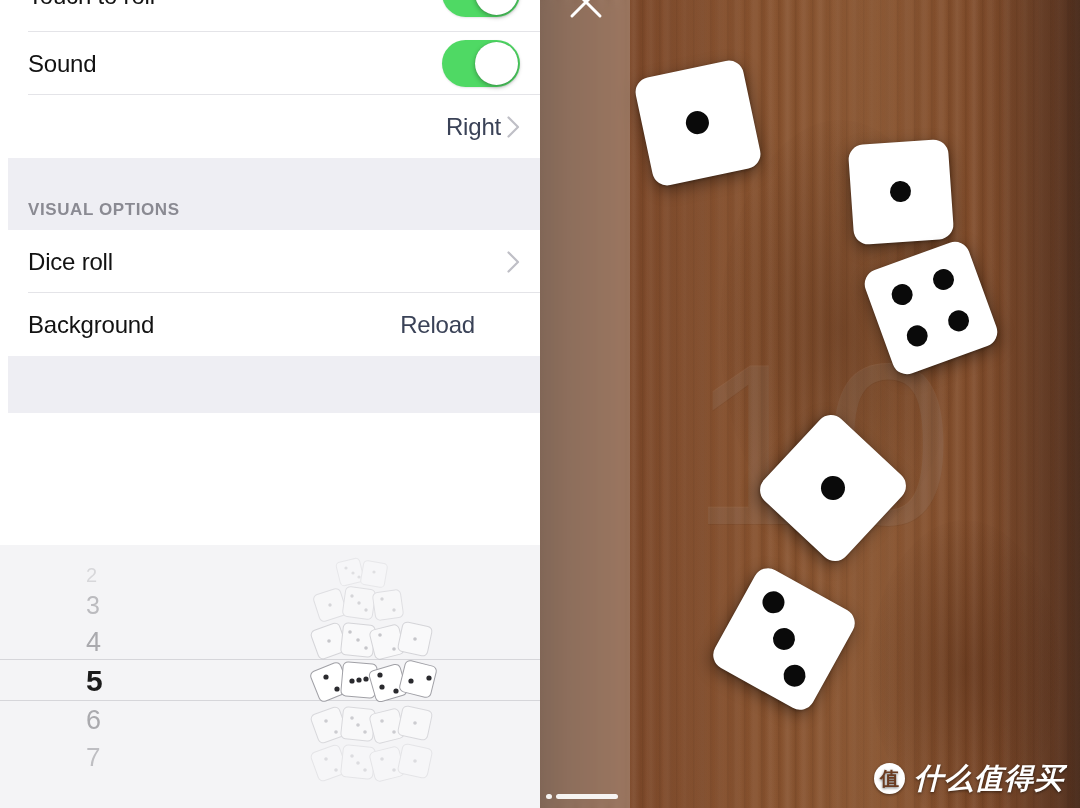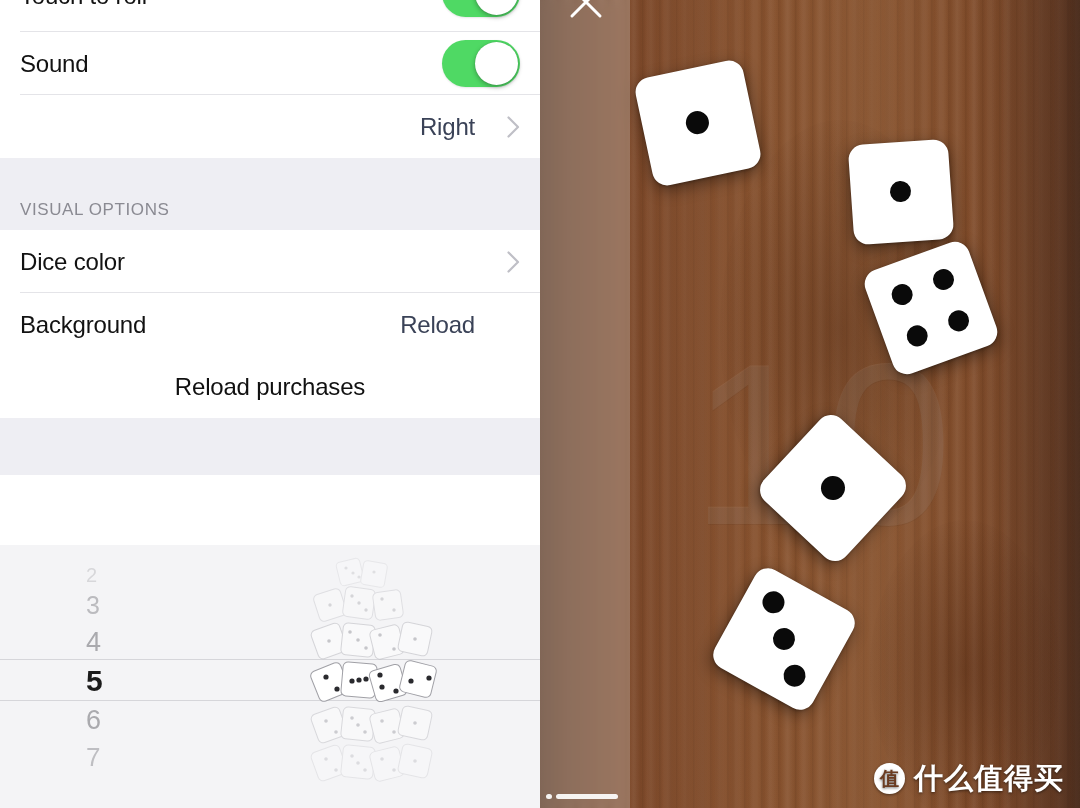--- a/index.html
+++ b/index.html
@@ -8,38 +8,38 @@
   body {
     font-family: "Liberation Sans", sans-serif;
     background:#ffffff;
     -webkit-font-smoothing:antialiased;
   }
   #root { position:relative; width:1080px; height:808px; overflow:hidden; }
 
   
   .settings-pane {
     position:absolute; left:0; top:0; width:540px; height:808px;
-    background:#ffffff; overflow:hidden;
+    background:#ffffff; overflow:hidden;padding-left:8px;
   }
   .table-row {
     position:relative;
     background:#ffffff;
     display:flex; align-items:center;
     padding:0 20px;
     height:63px;
   }
   .row-sep {
     position:absolute; left:20px; right:0; bottom:0; height:1px;
     background:#e4e4e8;
   }
   .row-title {
     font-size:24px; color:#121212; letter-spacing:-0.2px;
     font-weight:400; line-height:1;
   }
-  .row-right { margin-left:auto; display:flex; align-items:center; gap:32px; }
+  .row-right { margin-left:auto; display:flex; align-items:center; gap:6px; }
   .row-value {
     font-size:24px; color:#3a4257; letter-spacing:-0.2px; font-weight:400;
   }
   .chevron {
     width:13px; height:22px; flex:0 0 auto; display:block;
   }
   .chevron svg { display:block; }
 
   
   .toggle {
@@ -55,21 +55,21 @@
   }
 
   
   .section-header {
     background:#eeeef3;
     height:72px;
     display:flex; align-items:flex-end;
     padding:0 20px 10px 20px;
   }
   .section-header .label {
-    font-size:17px; letter-spacing:0.6px; color:#8a8a92; font-weight:400;
+    font-size:17px; letter-spacing:0.6px; color:#8a8a92; font-weight:700;
   }
   .gap-block { background:#eeeef3; }
 
   .center-row { justify-content:center; }
   .center-row .row-title { font-size:24px; color:#101010; }
 
   
   .picker {
     position:absolute; left:0; bottom:0; width:540px; height:263px;
     background:#f4f4f6; overflow:hidden;
@@ -182,21 +182,21 @@
     user-select:none;
   }
   .brand .badge {
     width:31px; height:31px; border-radius:50%;
     background:#ffffff; color:#6b3c22;
     display:flex; align-items:center; justify-content:center;
     font-size:19px; font-weight:700; line-height:1;
     box-shadow:0 1px 3px rgba(0,0,0,0.45);
   }
   .brand .brand-text {
-    font-size:29px; font-weight:700; letter-spacing:1px; line-height:1;
+    font-size:29px; font-weight:700; letter-spacing:1px; line-height:1;font-style:italic;
   }
 </style>
 </head>
 <body>
 
 <div id="root">
 
   <div class="settings-pane">
 
     <div class="table-row" style="height:32px; padding-top:0; align-items:flex-start;">
@@ -228,42 +228,39 @@
           </svg>
         </span>
       </div>
     </div>
 
     <div class="section-header">
       <span class="label">VISUAL OPTIONS</span>
     </div>
 
     <div class="table-row" style="height:63px;">
-      <span class="row-title">Dice color</span>
+      <span class="row-title">Dice roll</span>
       <div class="row-right">
         <span class="chevron">
           <svg width="13" height="22" viewBox="0 0 13 22">
             <path d="M1.5 1.5 L11 11 L1.5 20.5" fill="none" stroke="#bfbfc6" stroke-width="2.2" stroke-linecap="round" stroke-linejoin="round"></path>
           </svg>
         </span>
       </div>
       <div class="row-sep"></div>
     </div>
 
     <div class="table-row" style="height:63px;">
       <span class="row-title">Background</span>
       <div class="row-right" style="padding-right:45px;">
         <span class="row-value">Reload</span>
       </div>
     </div>
 
 
-    <div class="table-row center-row" style="height:62px;">
-      <span class="row-title">Reload purchases</span>
-    </div>
 
     <div class="gap-block" style="height:57px;"></div>
 
     <div class="picker">
 
       <div class="picker-sel top"></div>
       <div class="picker-sel bot"></div>
 
       <div class="picker-col numbers">
         <div class="pk-item" style="top:12px; opacity:0.28;">

